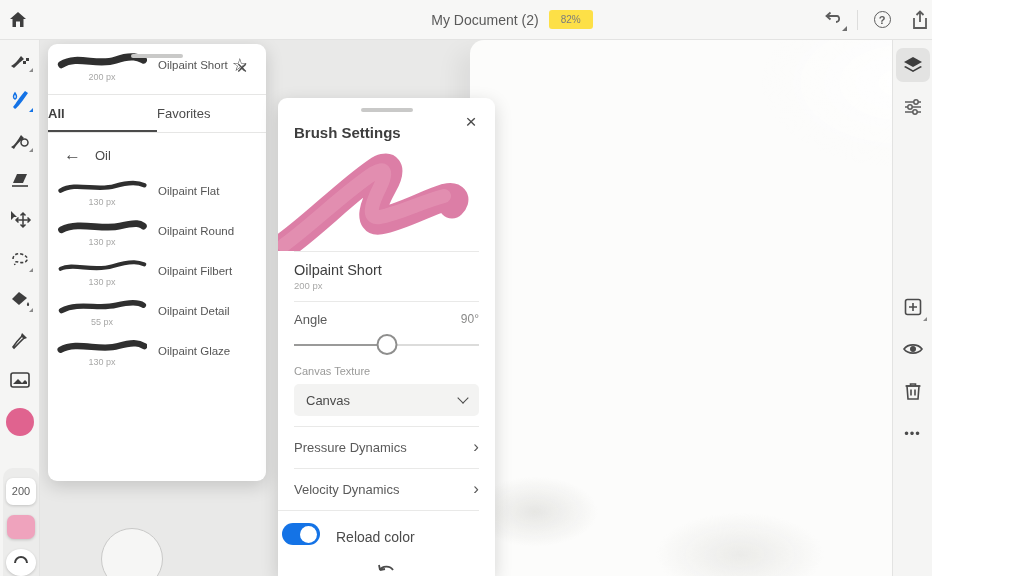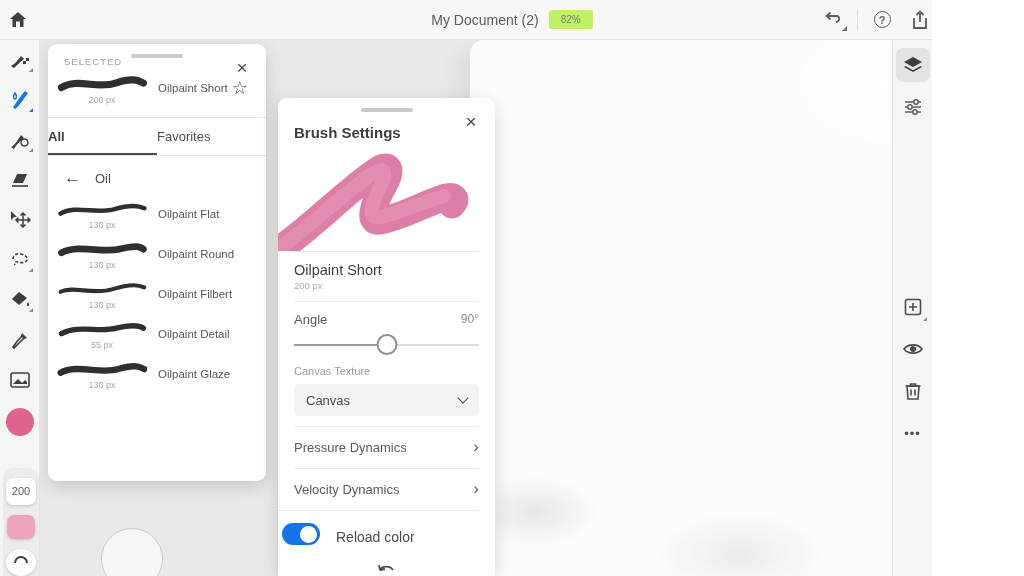--- a/index.html
+++ b/index.html
@@ -27,21 +27,21 @@
   .sphere-smear { position:absolute; left:532px; top:292px; width:60px; height:110px; border-radius:50%;
     background:radial-gradient(closest-side, rgba(214,80,150,.85), rgba(214,80,150,0)); filter:blur(4px); }
 
   
   .topbar { position:absolute; left:0; top:0; width:1024px; height:40px; background:#f7f7f6;
     border-bottom:1px solid #e3e3e2; display:flex; align-items:center; z-index:30; }
   .tb-home { width:44px; display:flex; justify-content:center; }
   .tb-center { position:absolute; left:0; right:0; display:flex; justify-content:center; align-items:center; gap:10px; pointer-events:none; }
   .tb-center > * { pointer-events:auto; }
   .tb-title { font-size:14px; color:#5a5a5a; }
-  .tb-zoom { font-size:10px; color:#7c7c7c; background:#bef264; border-radius:3px; padding:4px 12px; }
+  .tb-zoom { font-size:10px; color:#7c7c7c; background:#fde047; border-radius:3px; padding:4px 12px; }
   .tb-right { margin-left:auto; display:flex; align-items:center; gap:2px; padding-right:10px; }
   .tb-btn { width:36px; height:30px; display:flex; align-items:center; justify-content:center; position:relative; cursor:pointer; }
   .tb-sep { width:1px; height:20px; background:#dddddc; margin:0 4px; }
   .corner-tri { position:absolute; right:4px; bottom:4px; width:0; height:0;
     border-left:5px solid transparent; border-bottom:5px solid #6f6f6f; }
   .icon-gear { font-size:19px; color:#5d5d5d; line-height:1; }
   .icon-help { width:17px; height:17px; border:1.6px solid #5d5d5d; border-radius:50%;
     font-size:11px; color:#5d5d5d; display:flex; align-items:center; justify-content:center; font-weight:bold; }
   svg.ic { display:block; }
 
@@ -262,21 +262,20 @@
         <path d="M3 9 C3 5.7 5.7 3 9 3 C12.3 3 15 5.7 15 9" fill="none" stroke="#3e3e3e" stroke-width="2"></path>
       </svg>
     </div>
   </div>
 
   <div class="touch-circle"></div>
 
   <div class="panel lb">
     <div class="drag-handle"></div>
     <div class="close-x">×</div>
-    <div class="lb-selected-label">SELECTED</div>
     <div class="brush-row">
       <div class="brush-thumb">
         <svg class="ic" width="90" height="26" viewBox="0 0 100 26" style="margin:0 auto">
           <path d="M5 17 C22 6 45 19 65 12 S 92 10 96 12" fill="none" stroke="#2f2f2f" stroke-width="8" stroke-linecap="round"></path>
         </svg>
         <div class="brush-size">200 px</div>
       </div>
       <div class="brush-name">Oilpaint Short</div>
       <div class="fav-star">☆</div>
     </div>

